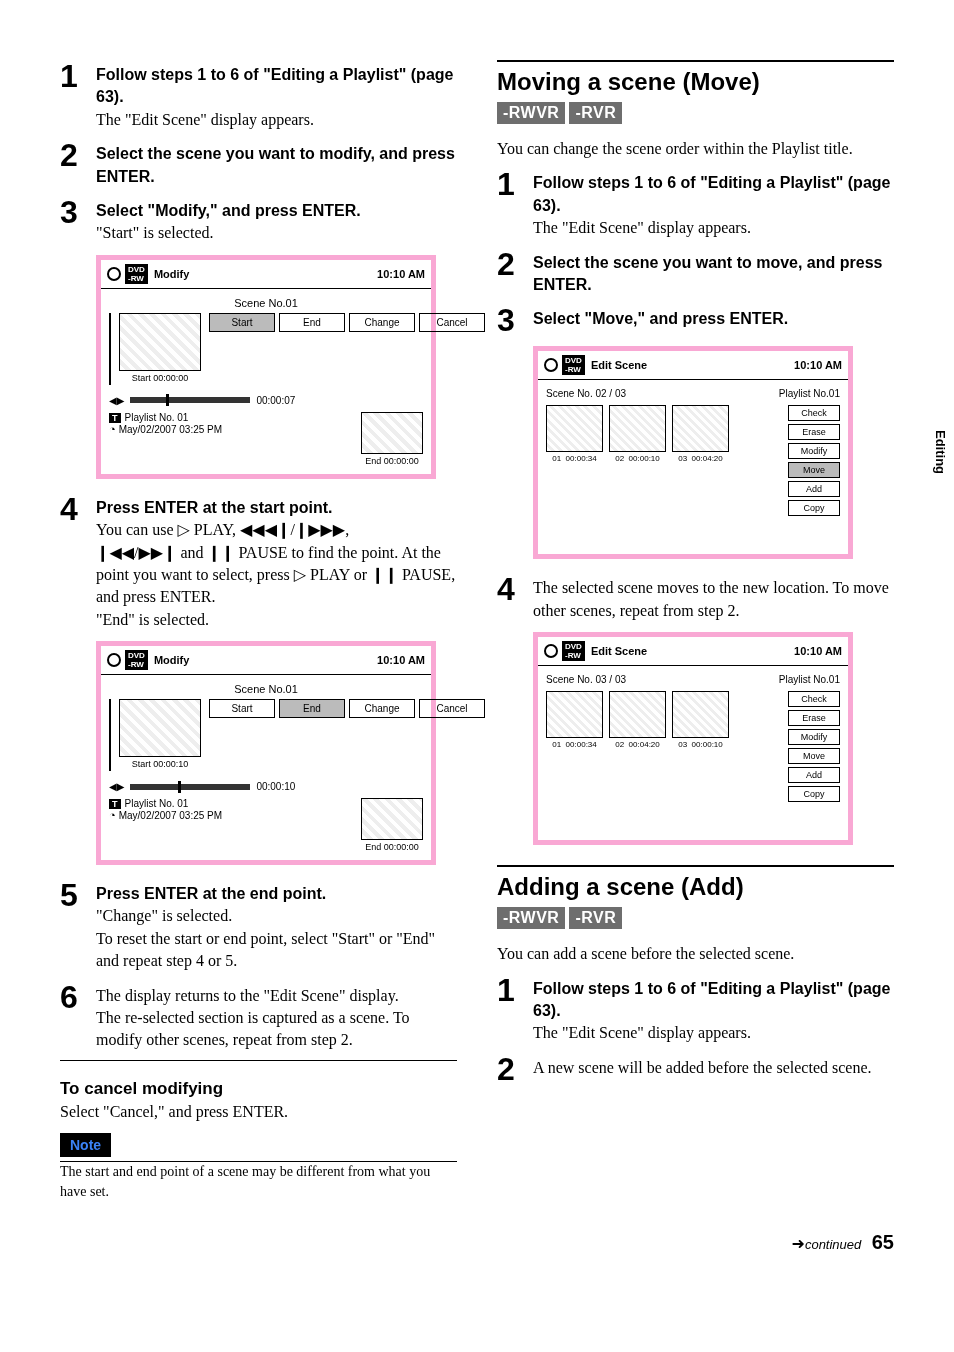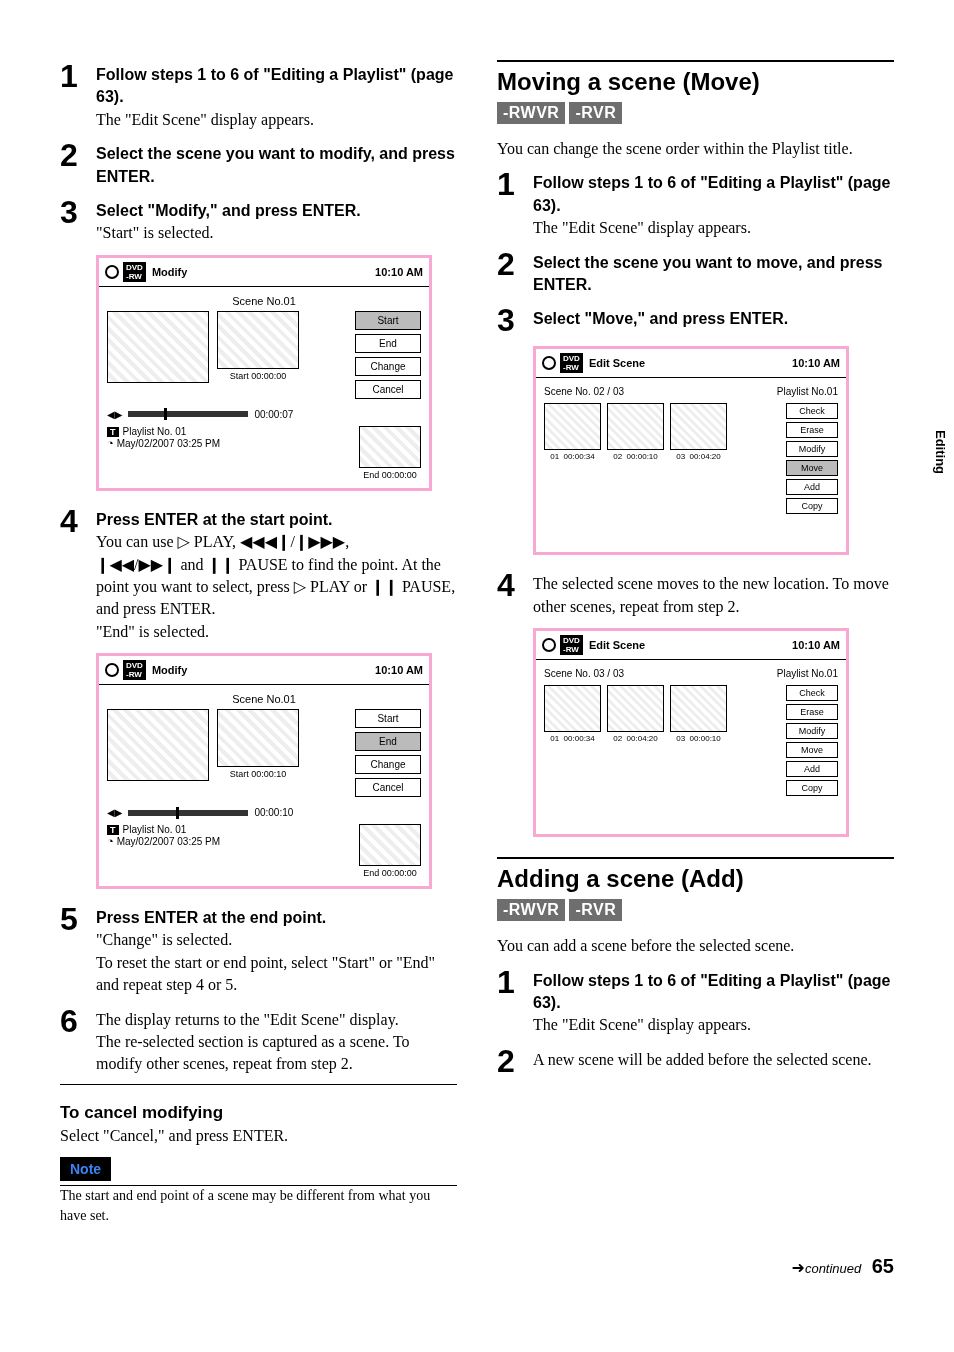--- a/index.html
+++ b/index.html
@@ -63,21 +63,21 @@
     display: inline-block;
     background:#6e6e6e;
     color:#fff;
     font-family: Arial, Helvetica, sans-serif;
     font-size:16px;
     font-weight:bold;
     padding:2px 6px;
     letter-spacing:0.5px;
   }
   .screen {
-    border: 3px solid #f9a8d4;
+    border: 5px solid #f9a8d4;
     margin: 10px 0 14px 0px;
     font-family: Arial, Helvetica, sans-serif;
     width: 330px;
   }
   .screen-header {
     display:flex;
     align-items:center;
     padding: 4px 6px;
     border-bottom: 1px solid #000;
     font-weight: bold;
@@ -96,21 +96,21 @@
   }
   .scene-no-center { text-align:center; font-size:11px; margin-bottom:4px;}
   .modify-row { display:flex; gap:8px; align-items:flex-start;}
   .thumb-big {
     width:100px;height:70px;border:1px solid #000; background: repeating-linear-gradient(45deg,#fff,#fff 4px,#eee 4px,#eee 8px);
   }
   .thumb-small {
     width:80px;height:56px;border:1px solid #000;background: repeating-linear-gradient(45deg,#fff,#fff 4px,#eee 4px,#eee 8px);
   }
   .thumb-label { font-size:9px; text-align:center; margin-top:2px;}
-  .btn-col { display:flex; flex-direction:column; gap:4px; margin-left:auto;}
+  .btn-col { display:flex; flex-direction:row; gap:4px; margin-left:auto;}
   .sbtn {
     border:1px solid #000; font-size:10px; text-align:center; padding:3px 0; width:64px;
   }
   .sbtn.sel { background:#bbb; }
   .timeline { display:flex; align-items:center; gap:6px; margin-top:10px; font-size:10px;}
   .timeline-bar { flex:0 0 120px; height:6px; background:#333; position:relative;}
   .timeline-bar .marker { position:absolute; top:-3px; width:3px; height:12px; background:#000; }
   .screen-footer { margin-top:6px; font-size:10px;}
   .tbadge {
     display:inline-block;background:#000;color:#fff;font-size:9px;padding:0px 3px;margin-right:4px;font-weight:bold;

